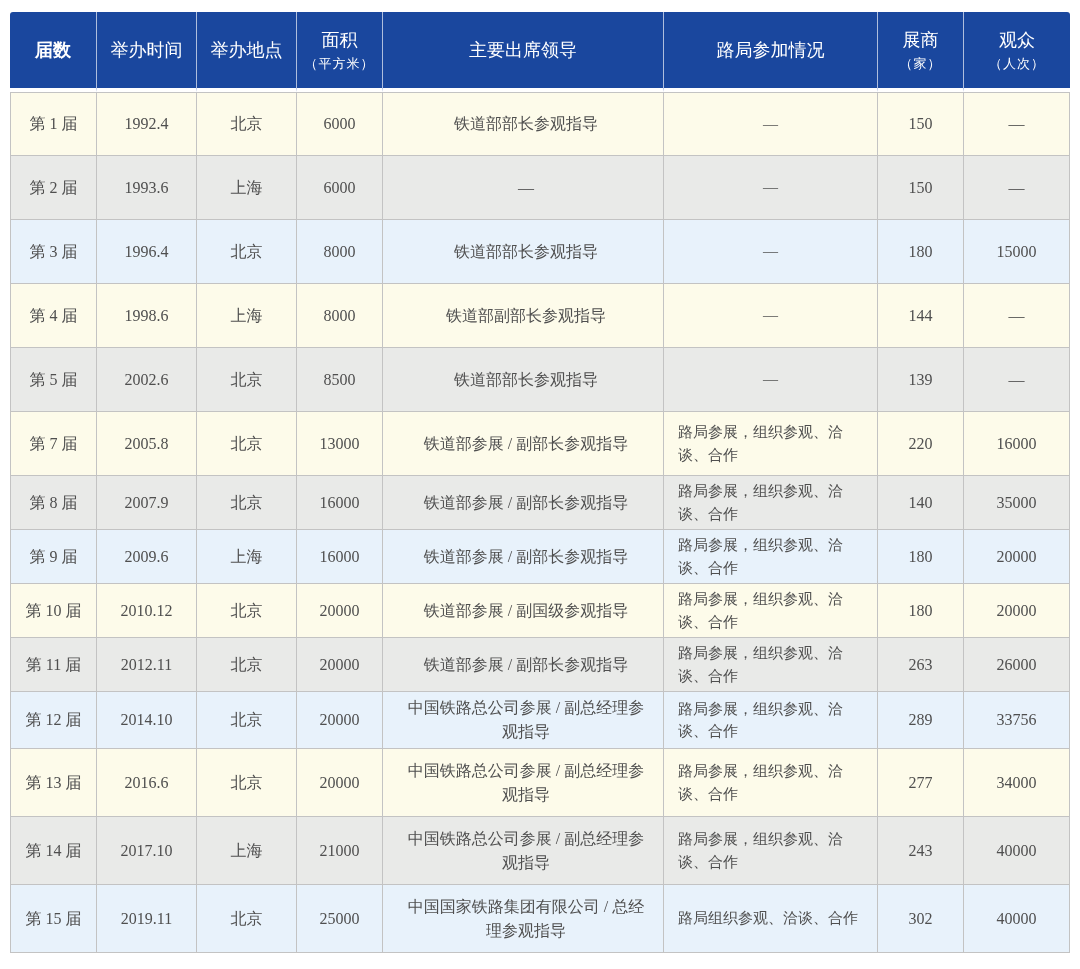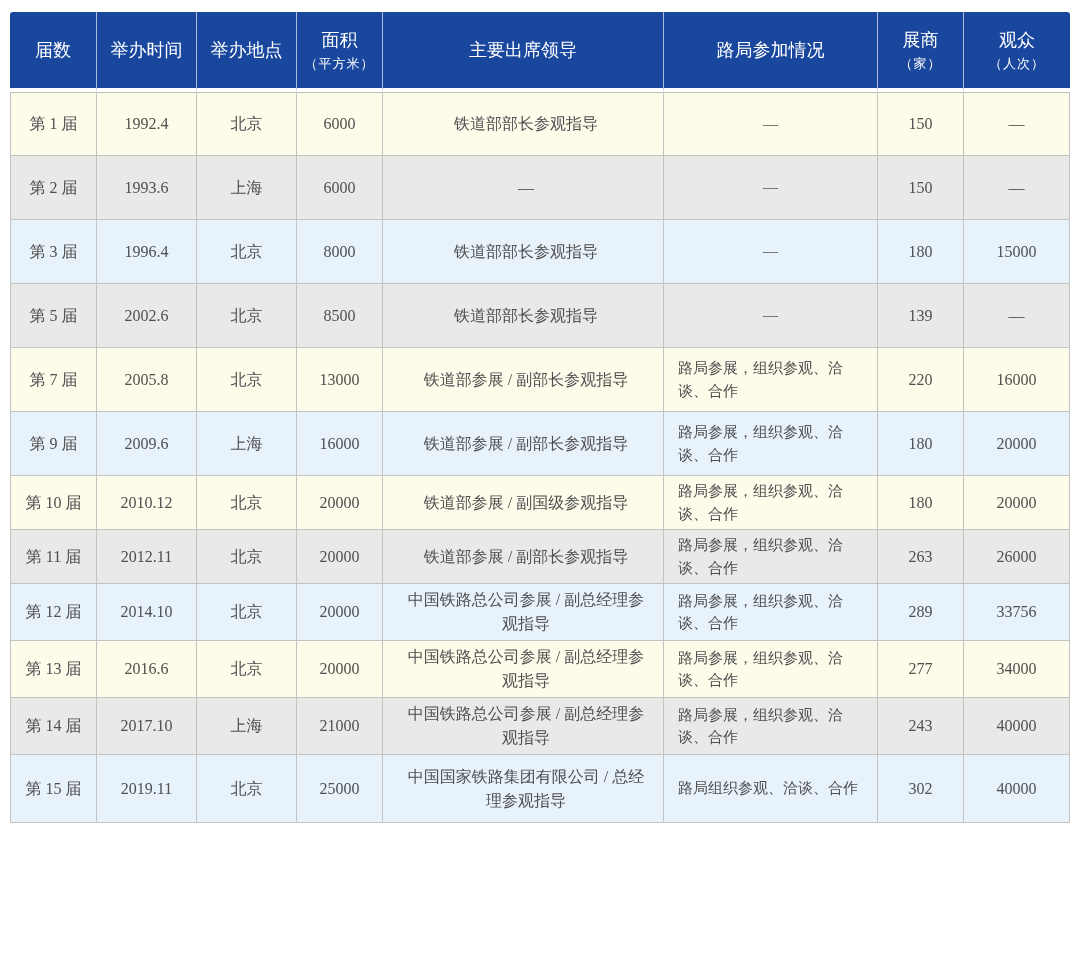--- a/index.html
+++ b/index.html
@@ -22,21 +22,21 @@
     font-weight:normal;
     font-size:18px;
     height:76px;
     vertical-align:middle;
     text-align:center;
     border-right:1px solid rgba(255,255,255,0.65);
     border-bottom:4px solid #ffffff;
     padding:0;
   }
   thead th:last-child{border-right:none;}
-  thead th:first-child{border-top-left-radius:3px;}
+  thead th:first-child{border-top-left-radius:3px;font-weight:bold;}
   thead th:last-child{border-top-right-radius:3px;}
   thead th .sub{display:block;font-size:13px;margin-top:3px;letter-spacing:1px;}
 
   tbody td{
     font-family:"Liberation Serif","DejaVu Serif",serif;
     font-size:16px;
     color:var(--text);
     text-align:center;
     vertical-align:middle;
     border-right:1px solid var(--border);
@@ -111,39 +111,59 @@
         <tr class="r-blue">
           <td class="col-0">第 3 届</td>
           <td class="col-1">1996.4</td>
           <td class="col-2">北京</td>
           <td class="col-3">8000</td>
           <td class="col-4">铁道部部长参观指导</td>
           <td class="col-5 dash">—</td>
           <td class="col-6">180</td>
           <td class="col-7">15000</td>
         </tr>
+        <tr class="r-cream">
+          <td class="col-0">第 4 届</td>
+          <td class="col-1">1998.6</td>
+          <td class="col-2">上海</td>
+          <td class="col-3">8000</td>
+          <td class="col-4">铁道部副部长参观指导</td>
+          <td class="col-5 dash">—</td>
+          <td class="col-6">144</td>
+          <td class="col-7">—</td>
+        </tr>
         <tr class="r-gray">
           <td class="col-0">第 5 届</td>
           <td class="col-1">2002.6</td>
           <td class="col-2">北京</td>
           <td class="col-3">8500</td>
           <td class="col-4">铁道部部长参观指导</td>
           <td class="col-5 dash">—</td>
           <td class="col-6">139</td>
           <td class="col-7">—</td>
         </tr>
         <tr class="r-cream">
           <td class="col-0">第 7 届</td>
           <td class="col-1">2005.8</td>
           <td class="col-2">北京</td>
           <td class="col-3">13000</td>
           <td class="col-4">铁道部参展 / 副部长参观指导</td>
           <td class="col-5">路局参展，组织参观、洽谈、合作</td>
           <td class="col-6">220</td>
           <td class="col-7">16000</td>
+        </tr>
+        <tr class="r-gray">
+          <td class="col-0">第 8 届</td>
+          <td class="col-1">2007.9</td>
+          <td class="col-2">北京</td>
+          <td class="col-3">16000</td>
+          <td class="col-4">铁道部参展 / 副部长参观指导</td>
+          <td class="col-5">路局参展，组织参观、洽谈、合作</td>
+          <td class="col-6">140</td>
+          <td class="col-7">35000</td>
         </tr>
         <tr class="r-blue">
           <td class="col-0">第 9 届</td>
           <td class="col-1">2009.6</td>
           <td class="col-2">上海</td>
           <td class="col-3">16000</td>
           <td class="col-4">铁道部参展 / 副部长参观指导</td>
           <td class="col-5">路局参展，组织参观、洽谈、合作</td>
           <td class="col-6">180</td>
           <td class="col-7">20000</td>

